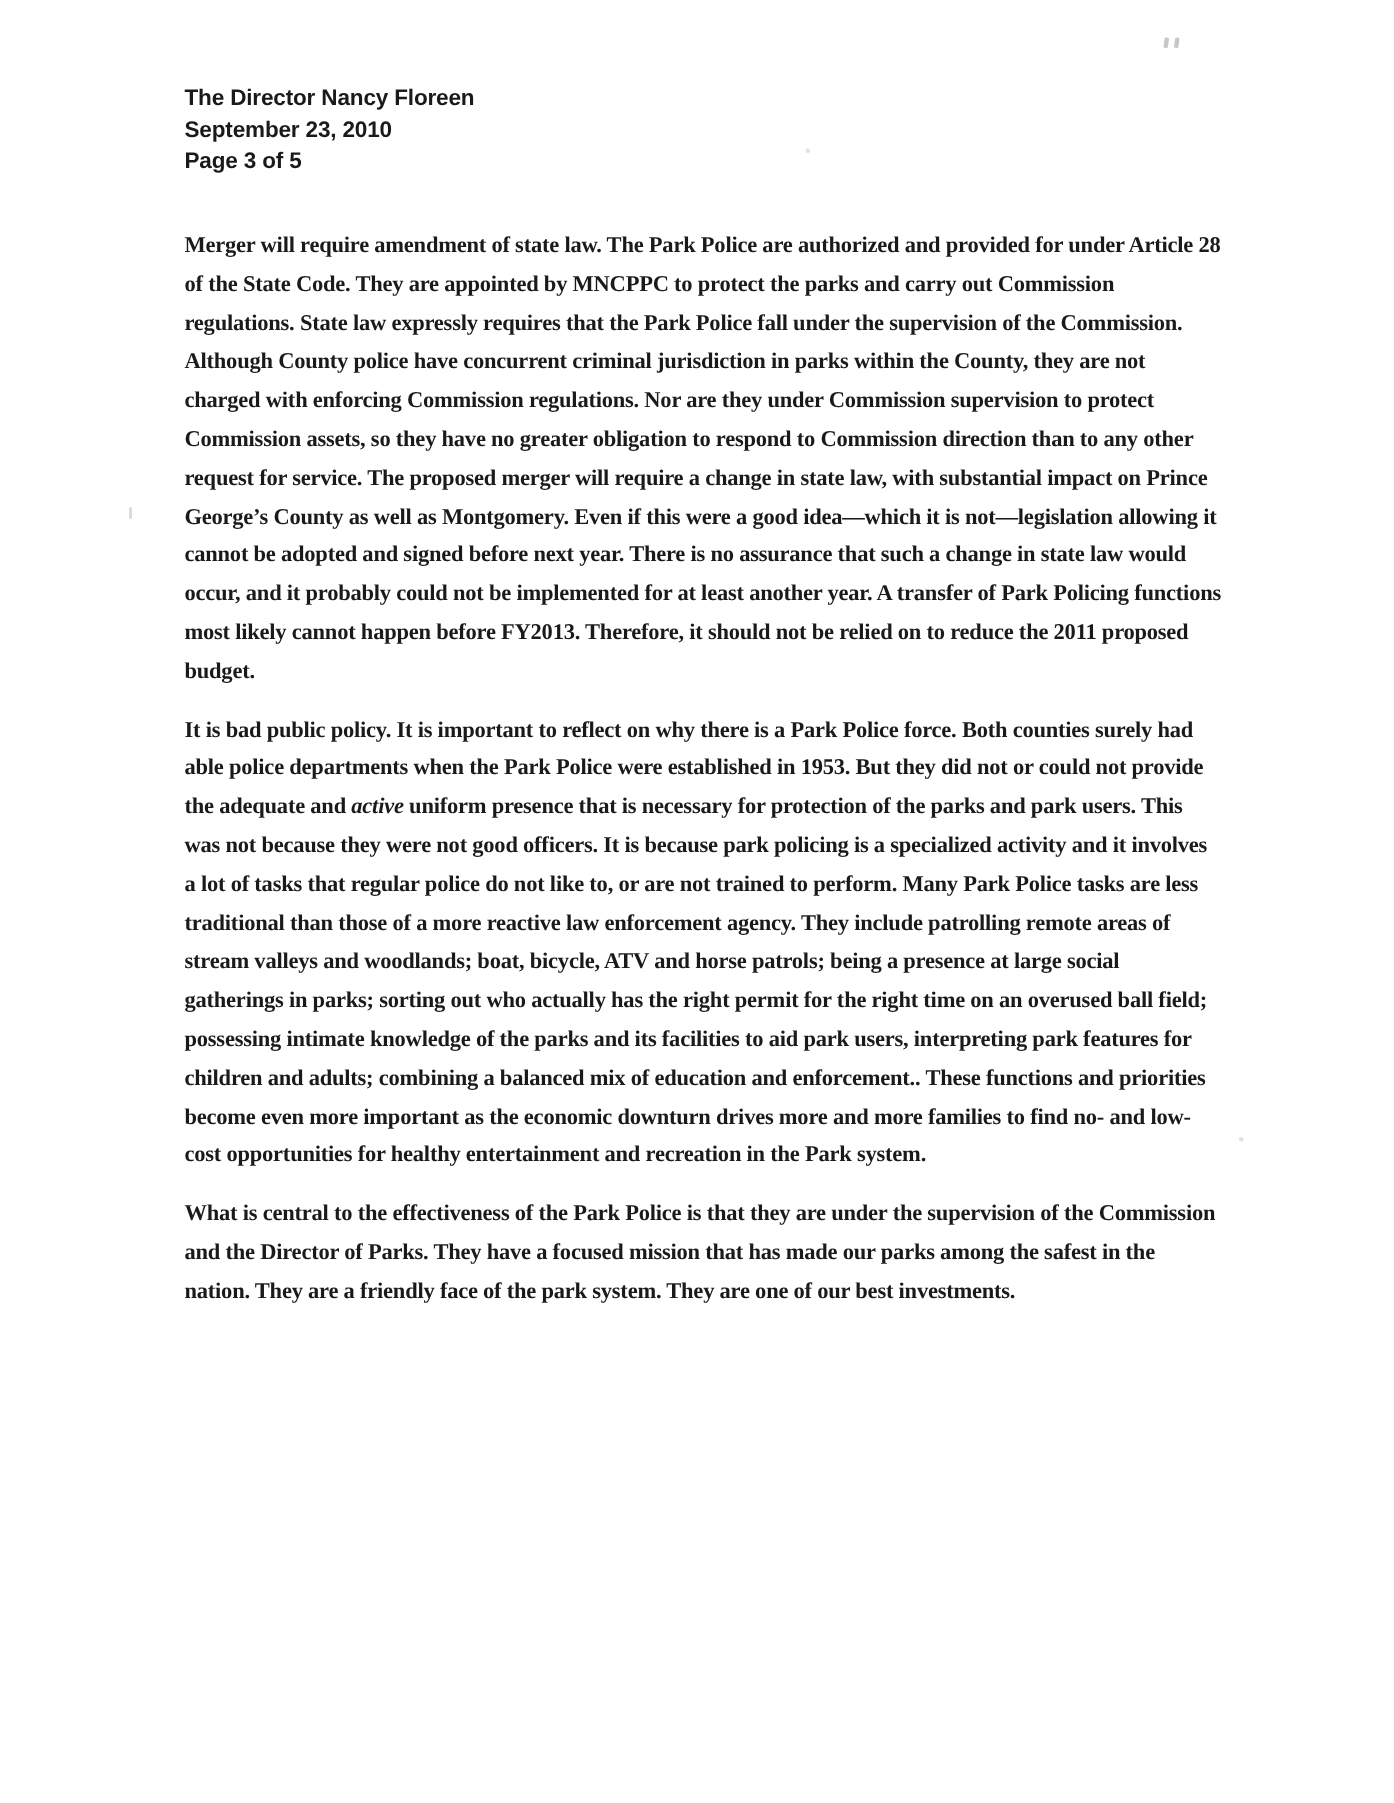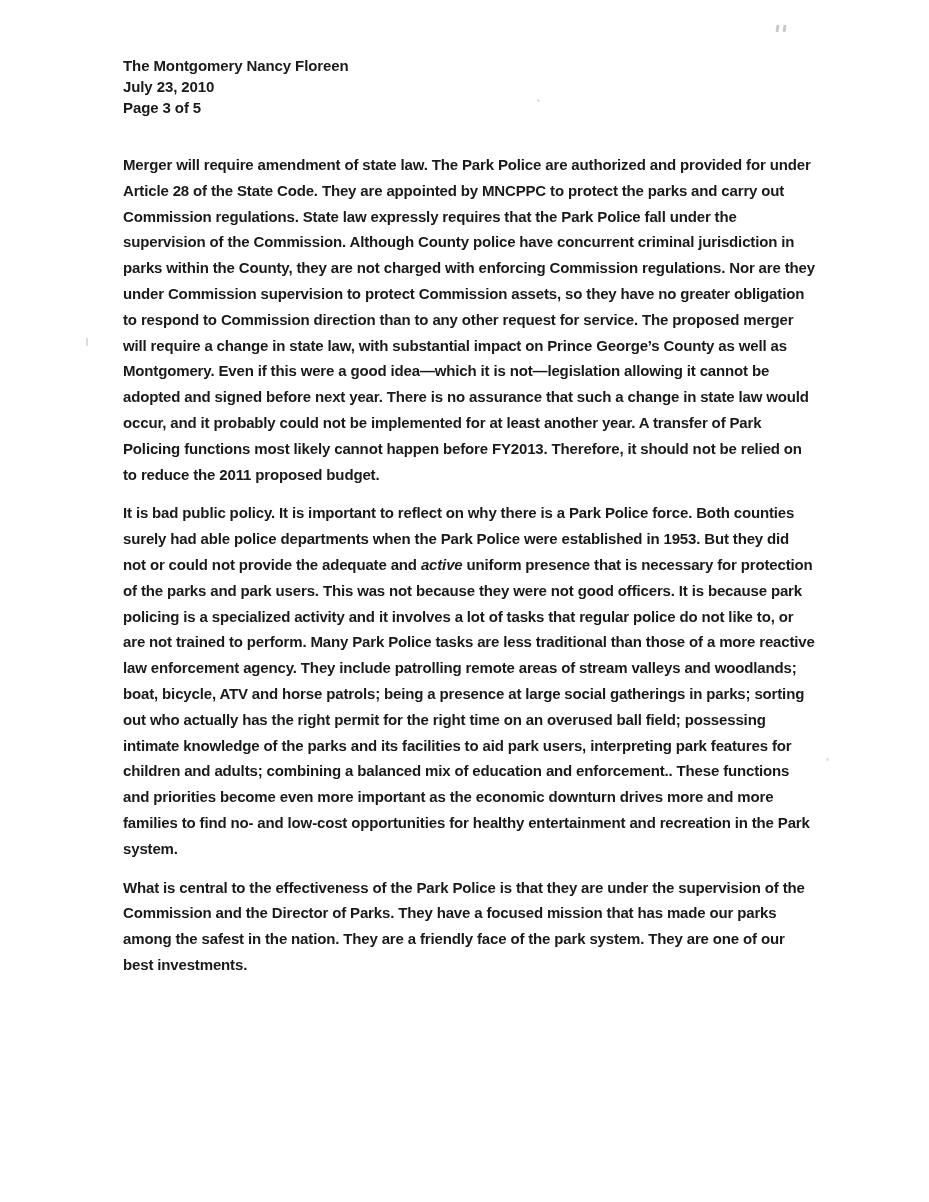--- a/index.html
+++ b/index.html
@@ -36,20 +36,21 @@
   .letter-body {
     margin-top: 34px;
   }
   .para {
     margin: 0 0 13px 0;
     font-size: 15px;
     font-weight: 700;
     line-height: 25.8px;
     letter-spacing: -0.15px;
     text-align: left;
+    font-family: Liberation Serif, serif;
   }
   .seg-bold   { font-weight: 700; }
   .seg-normal { font-weight: 700; }
   .seg-italic { font-weight: 700; font-style: italic; }
   
   .speck {
     position: absolute;
     background: #9a9a9a;
     opacity: 0.55;
     border-radius: 1px;
@@ -65,22 +66,22 @@
 
 <div class="sheet">
   <span class="speck speck-a"></span>
   <span class="speck speck-b"></span>
   <span class="speck speck-c"></span>
   <span class="speck speck-d"></span>
   <span class="speck speck-e"></span>
 
   <div class="content">
     <div class="letter-header">
-      <div>The Montgomery Nancy Floreen</div>
-      <div>July 23, 2010</div>
+      <div>The Director Nancy Floreen</div>
+      <div>September 23, 2010</div>
       <div>Page 3 of 5</div>
     </div>
     <div class="letter-body">
         <p class="para"><span class="seg-bold">Merger will require amendment of state law.</span><span class="seg-normal">  The Park Police are authorized and provided for under Article 28 of the State Code.  They are appointed by MNCPPC to protect the parks and carry out Commission regulations.  State law expressly requires that the Park Police fall under the supervision of the Commission.  Although County police have concurrent criminal jurisdiction in parks within the County, they are not charged with enforcing Commission regulations. Nor are they under Commission supervision to protect Commission assets, so they have no greater obligation to respond to Commission direction than to any other request for service.  The proposed merger will require a change in state law, with substantial impact on Prince George’s County as well as Montgomery.  Even if this were a good idea—which it is not—legislation allowing it cannot be adopted and signed before next year. There is no assurance that such a change in state law would occur, and it probably could not be implemented for at least another year.  A transfer of Park Policing functions most likely cannot happen before FY2013.  Therefore, it should not be relied on to reduce the 2011 proposed budget.</span></p>
         <p class="para"><span class="seg-bold">It is bad public policy.</span><span class="seg-normal"> It is important to reflect on why there is a Park Police force. Both counties surely had able police departments when the Park Police were established in 1953. But they did not or could not provide the adequate and </span><span class="seg-italic">active</span><span class="seg-normal"> uniform presence that is necessary for protection of the parks and park users.  This was not because they were not good officers.  It is because park policing is a specialized activity and it involves a lot of tasks that regular police do not like to, or are not trained to perform.  Many Park Police tasks are less traditional than those of a more reactive law enforcement agency.  They include patrolling remote areas of stream valleys and woodlands; boat, bicycle, ATV and horse patrols; being a presence at large social gatherings in parks; sorting out who actually has the right permit for the right time on an overused ball field; possessing intimate knowledge of the parks and its facilities to aid park users, interpreting park features for children and adults; combining a balanced mix of education and enforcement..  These functions and priorities become even more important as the economic downturn drives more and more families to find no- and low-cost opportunities for healthy entertainment and recreation in the Park system.</span></p>
         <p class="para"><span class="seg-normal">What is central to the effectiveness of the Park Police is that they are under the supervision of the Commission and the Director of Parks.  They have a focused mission that has made our parks among the safest in the nation.  They are a friendly face of the park system.  They are one of our best investments.</span></p>
       </div>
   </div>
 </div>
 

